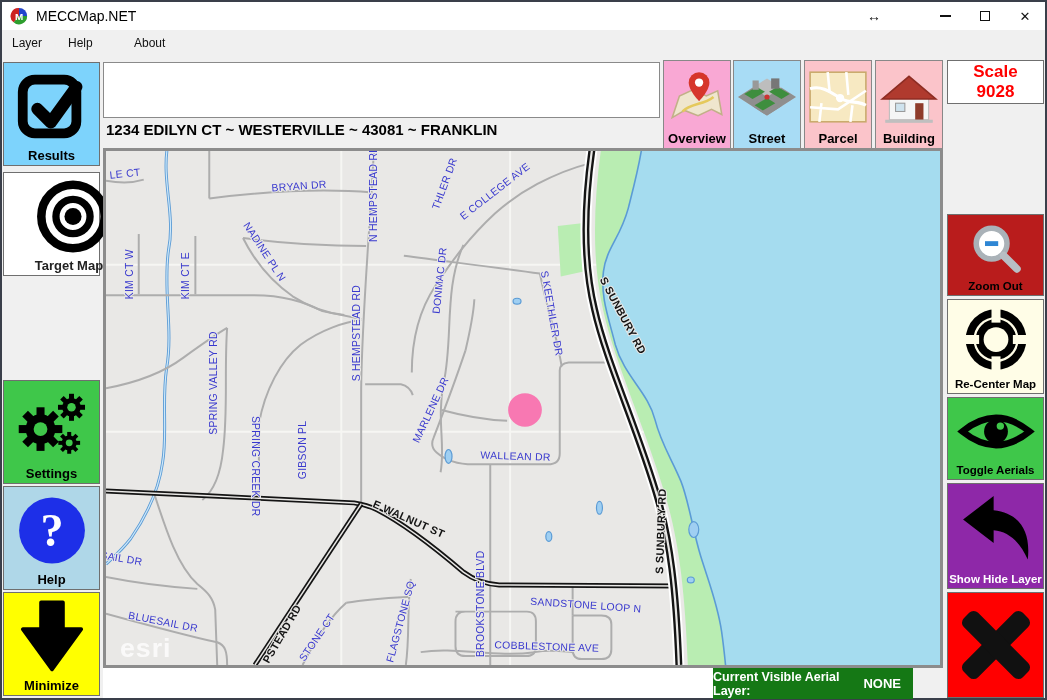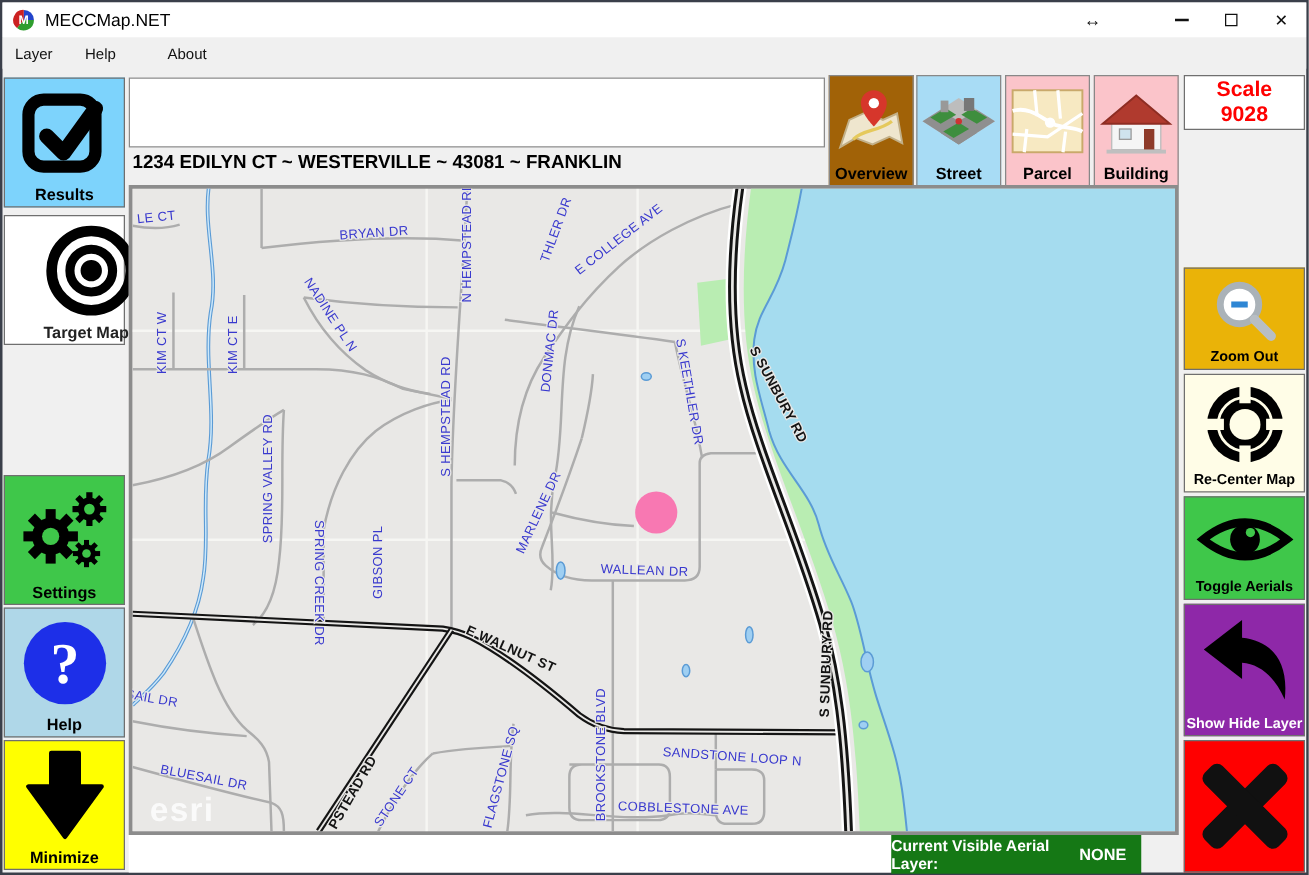--- a/index.html
+++ b/index.html
@@ -173,21 +173,21 @@
   <button class="side-btn" style="top:592px;background:#FFFF00;">
     <svg viewBox="-32 -32 64 64" width="78" height="80">
       <polygon points="-9,-28 9,-28 9,-6 24,-6 0,27 -24,-6 -9,-6" fill="#000" stroke="#000" stroke-width="3" stroke-linejoin="round"></polygon>
     </svg>
     <span class="btn-label">Minimize</span>
   </button>
 
   <input class="addr-input" type="text" value="" style="">
   <div class="addr-label">1234 EDILYN CT ~ WESTERVILLE ~ 43081 ~ FRANKLIN</div>
 
-  <button class="view-btn" style="left:663px;background:#a16207;">
+  <button class="view-btn" style="left:663px;background:#f9a8d4;">
     <svg viewBox="-30 -28 60 52" width="62" height="56">
       <path d="M -24,18 L -12,11 L 1,16 L 14,10 L 24,15 L 20,-8 L 9,-3 L -4,-9 L -17,-3 Z" fill="#EFE6CE" stroke="#C2B088" stroke-width="1.5"></path>
       <path d="M -14,12 C -6,4 6,6 16,-2" fill="none" stroke="#E5C95C" stroke-width="2.5"></path>
       <path d="M 2,-26 a10,10 0 0 1 10,10 c0,8 -10,18 -10,18 c0,0 -10,-10 -10,-18 a10,10 0 0 1 10,-10 z" fill="#D6362B"></path>
       <circle cx="2" cy="-16" r="4" fill="#fff"></circle>
     </svg>
     <span class="view-label">Overview</span>
   </button>
 
   <button class="view-btn" style="left:733px;background:#A8DCF5;">
@@ -225,21 +225,21 @@
     </svg>
     <span class="view-label">Building</span>
   </button>
 
   <div class="r-box scale-box">
     <span class="scale-line">Scale</span>
     <span class="scale-line">9028</span>
   </div>
 
 
-  <button class="r-btn" style="top:214px;height:82px;background:#eab308;">
+  <button class="r-btn" style="top:214px;height:82px;background:#b91c1c;">
     <svg viewBox="-30 -28 60 52" width="66" height="58">
       <circle cx="-4" cy="-6" r="14" fill="#fff" stroke="#AAB2B8" stroke-width="5"></circle>
       <line x1="7" y1="5" x2="19" y2="17" stroke="#B8BEC4" stroke-width="7" stroke-linecap="round"></line>
       <rect x="-10" y="-8.2" width="12" height="4.4" fill="#2E86D4"></rect>
     </svg>
     <span class="r-label">Zoom Out</span>
   </button>
 
   <button class="r-btn" style="top:299px;height:95px;background:#FFFDE7;">
     <svg viewBox="-32 -32 64 64" width="72" height="70">

